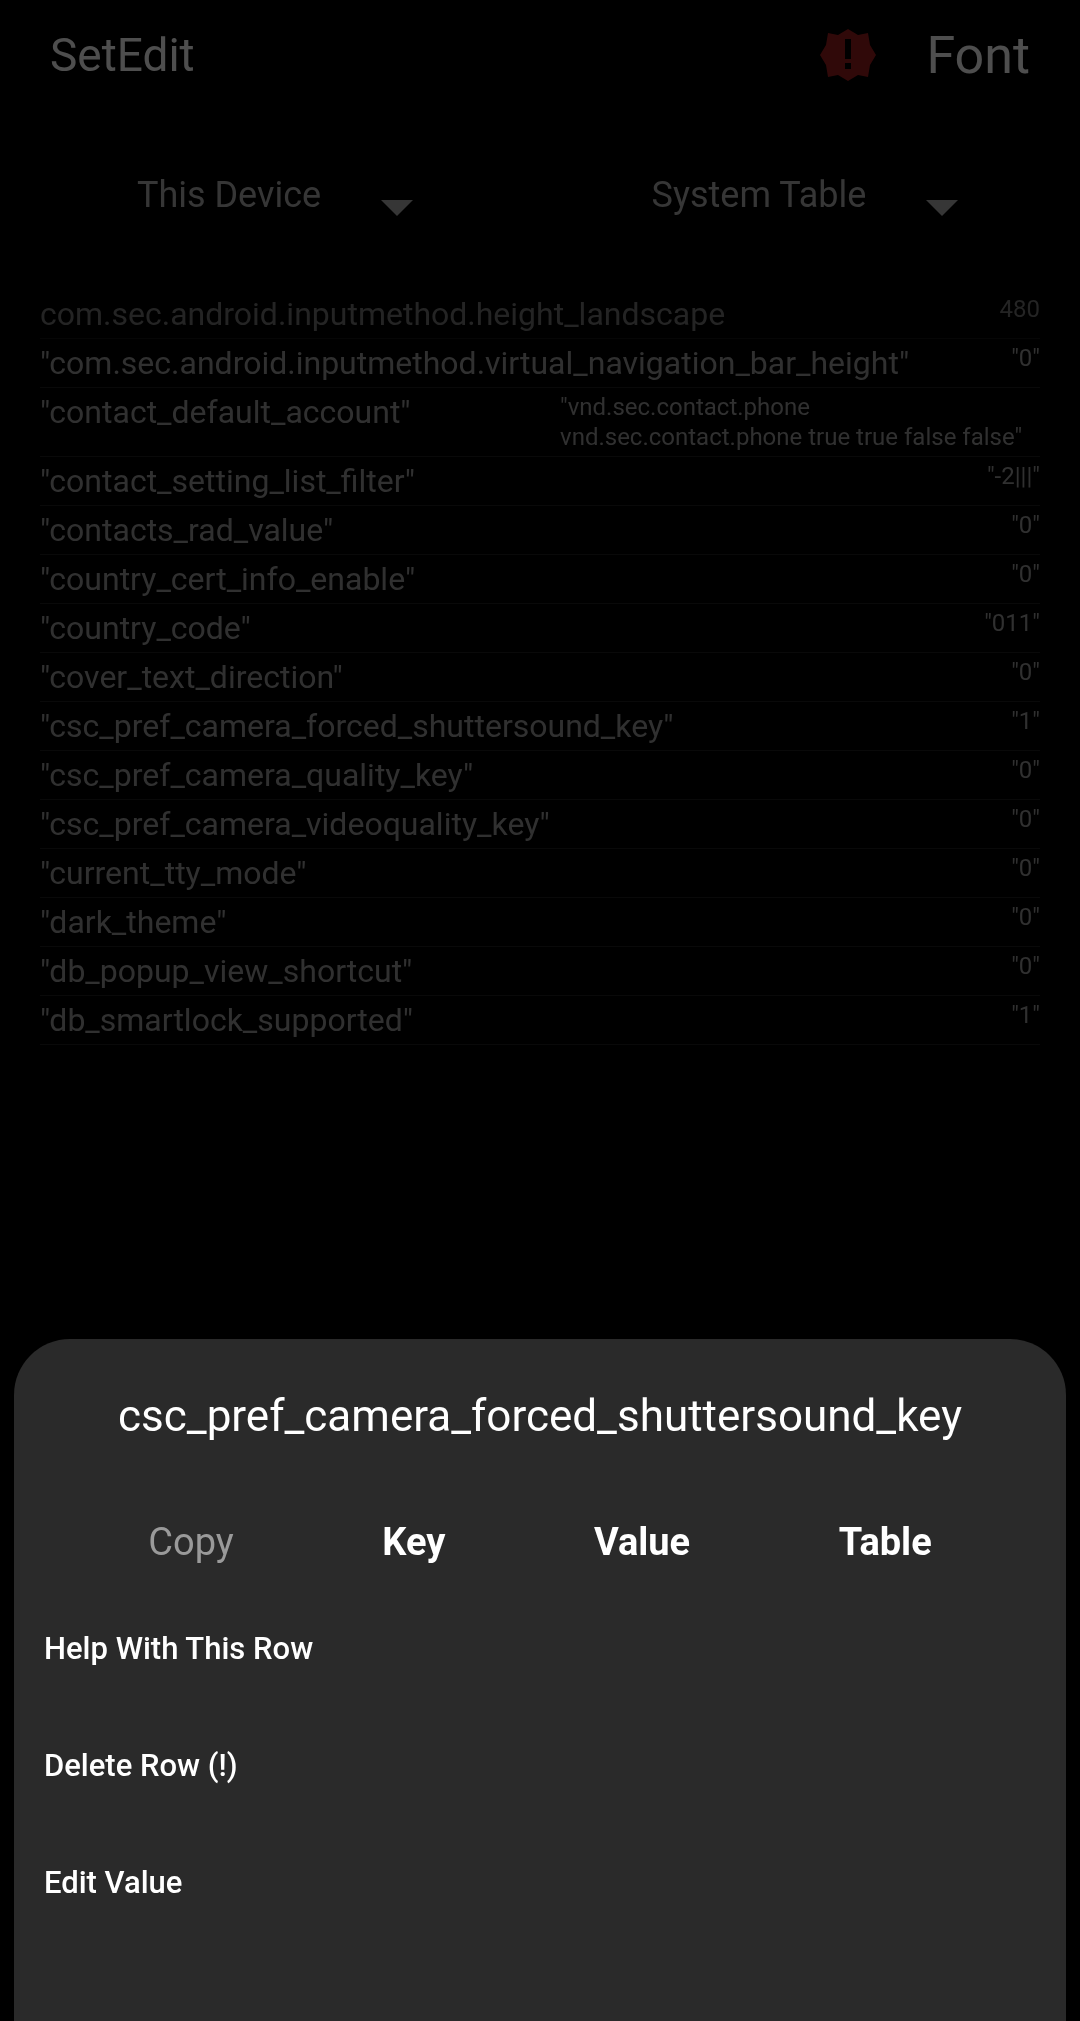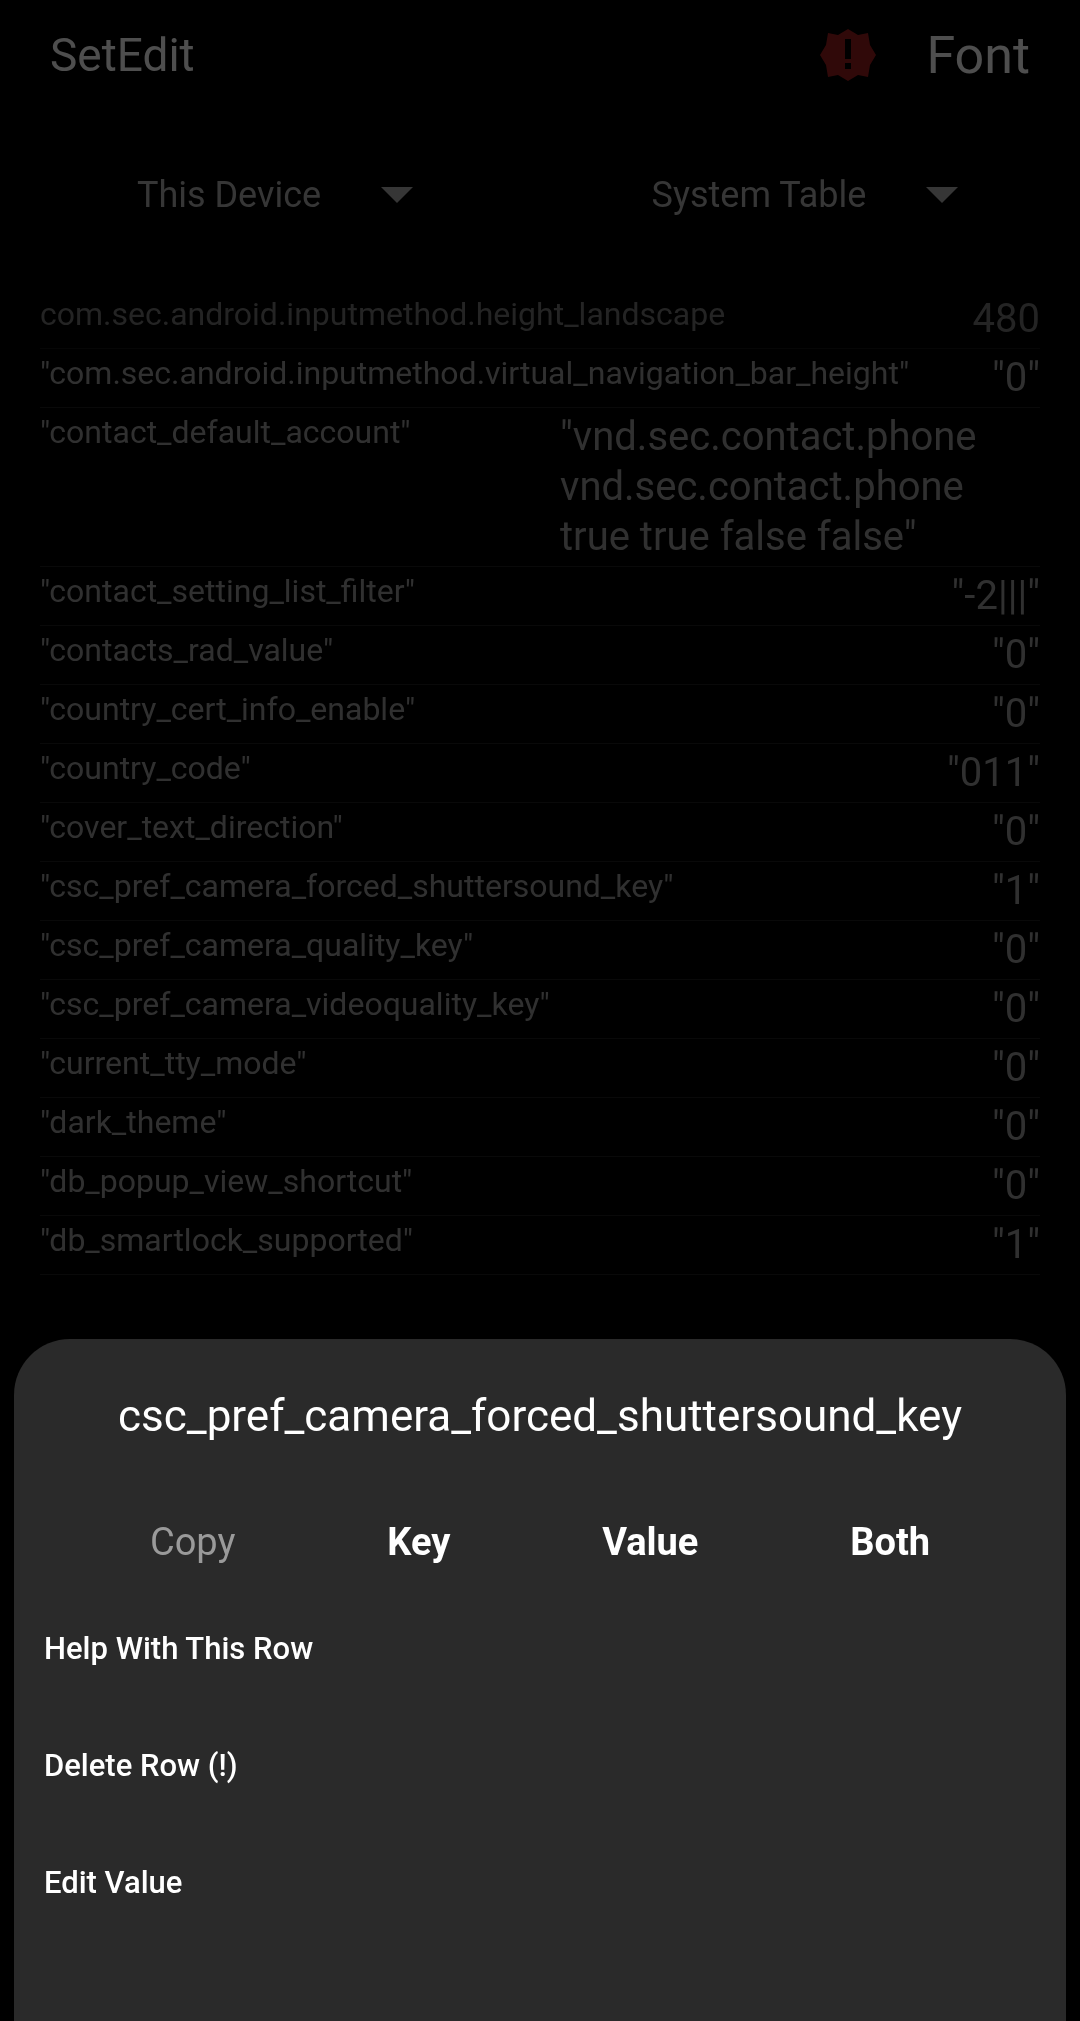--- a/index.html
+++ b/index.html
@@ -55,21 +55,21 @@
     font-weight: 400;
   }
   .dropdown-row {
     display: flex;
     padding: 50px 30px 30px;
     gap: 40px;
   }
   .dropdown {
     flex: 1;
     display: flex;
-    align-items: center;
+    align-items: flex-end;
     justify-content: center;
     gap: 60px;
     padding: 14px 0;
   }
   .dropdown-label {
     color: #9a9a9a;
     font-size: 36px;
   }
   .dropdown-arrow {
     width: 0;
@@ -94,21 +94,21 @@
     font-size: 32px;
     line-height: 1.25;
     flex-shrink: 0;
     max-width: 520px;
   }
   .row-key.wide {
     max-width: 640px;
   }
   .row-value {
     color: #8a8a8a;
-    font-size: 40px;
+    font-size: 24px;
     line-height: 1.25;
     text-align: left;
     flex: 1 1 auto;
     max-width: 480px;
     word-break: break-word;
   }
   .row-value.narrow {
     flex: 0 0 auto;
   }
   .partial-top {
@@ -248,18 +248,18 @@
   </div>
 
 <div class="dim-overlay"></div>
 
 <div class="dialog">
   <div class="dialog-title">csc_pref_camera_forced_shuttersound_key</div>
   <div class="copy-row">
     <span class="copy-label">Copy</span>
     <span class="copy-option">Key</span>
     <span class="copy-option">Value</span>
-    <span class="copy-option">Both</span>
+    <span class="copy-option">Table</span>
   </div>
   <div class="dialog-action">Help With This Row</div>
   <div class="dialog-action">Delete Row (!)</div>
   <div class="dialog-action">Edit Value</div>
 </div>
 
 </body></html>

